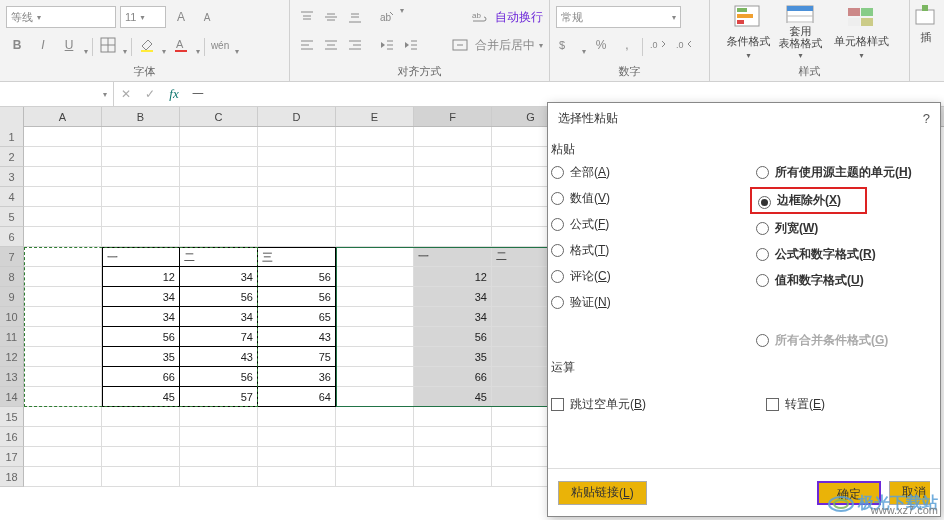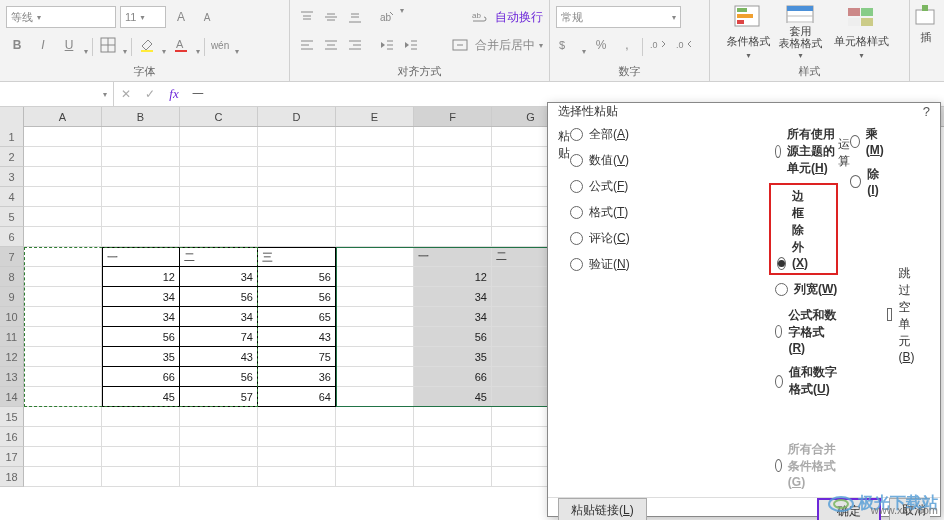--- a/index.html
+++ b/index.html
@@ -62,21 +62,21 @@
   .formula-bar {
     height:25px; border-bottom:1px solid #d0d0d0;
     display:flex; align-items:center; background:#fff;
   }
   .name-box {
     width:114px;height:25px;border-right:1px solid #d0d0d0;
     display:flex;align-items:center;padding:0 6px;color:#333;
   }
   .name-box .caret { margin-left:auto; font-size:8px; color:#888;}
   .fb-btn { width:24px;height:25px;display:flex;align-items:center;justify-content:center;color:#aaa;}
-  .fx { font-style:italic; font-family:"Times New Roman",serif; color:#6d28d9; font-size:13px;}
+  .fx { font-style:italic; font-family:"Times New Roman",serif; color:#0f766e; font-size:13px;}
   .formula-input { flex:1; padding:0 6px; color:#333; }
 
   
   .grid-area { position:relative; background:#fff; }
   .col-headers {
     display:flex; background:#e6e6e6; height:20px;
     border-bottom:1px solid #bbb;
   }
   .corner { width:24px; height:20px; background:#e6e6e6; border-right:1px solid #bbb;}
   .col-h {
@@ -126,21 +126,21 @@
     position:absolute; left:547px; top:102px; width:394px; height:415px;
     background:#fff; border:1px solid #888;
     box-shadow: 2px 3px 10px rgba(0,0,0,.25);
     display:flex; flex-direction:column;
   }
   .dlg-title {
     height:30px; display:flex; align-items:center; padding:0 10px;
     color:#333; font-size:12px;
   }
   .dlg-title .qm { margin-left:auto; color:#555; font-size:13px;}
-  .dlg-body { flex:1; padding:6px 14px 8px 10px; display:flex; }
+  .dlg-body { flex:1; padding:6px 14px 8px 3px; display:flex; flex-direction:column;}
   .section-label { color:#333; margin:2px 0 6px 0; }
   .radio-cols { display:flex; }
   .radio-col { display:flex; flex-direction:column; gap:9px; }
   .radio-col.left { width:205px; }
   .radio-col.right { flex:1;font-weight:bold; }
   .radio-item { display:flex; align-items:center; gap:6px; color:#333; }
   .radio-item.disabled { color:#aaa;margin-top:34px; }
   .radio {
     width:13px;height:13px;border:1px solid #666;border-radius:50%;
     display:flex;align-items:center;justify-content:center;background:#fff;
@@ -154,21 +154,21 @@
     margin:-3px 0 -3px -6px;
   }
   .chk-row { display:flex; gap:120px; margin-top:14px; }
   .chk-item { display:flex; align-items:center; gap:6px; color:#333;}
   .chk { width:13px;height:13px;border:1px solid #666;background:#fff;}
   .dlg-footer {
     height:48px;border-top:1px solid #ddd;margin-top:auto;
     display:flex;align-items:center;padding:0 10px;gap:8px;
   }
   .btn {
-    height:24px;border:1px solid #aaa;background:#e5e5e5;
+    height:24px;border:1px solid #aaa;background:#eab308;
     padding:0 12px;display:flex;align-items:center;color:#333;font-size:12px;
   }
   .btn.primary { border:2px solid #6d28d9; padding:0 18px;align-items:flex-end;}
 
   
   .watermark {
     position:absolute; right:6px; bottom:6px;
     color:#5aa0d8; font-size:16px; font-weight:bold;
     opacity:.85; display:flex; align-items:center; gap:4px;
   }
@@ -709,30 +709,20 @@
           </div>
           <div class="radio-item disabled">
             <div class="radio"></div>
             <span>所有合并条件格式(<span class="underline">G</span>)</span>
           </div>
         </div>
     </div>
 
     <div class="section-label" style="margin-top:10px">运算</div>
     <div class="radio-cols">
-      <div class="radio-col right" id="op-right">
-          <div class="radio-item">
-            <div class="radio"></div>
-            <span>乘(<span class="underline">M</span>)</span>
-          </div>
-          <div class="radio-item">
-            <div class="radio"></div>
-            <span>除(<span class="underline">I</span>)</span>
-          </div>
-        </div>
     </div>
 
     <div class="chk-row">
       <div class="chk-item">
         <div class="chk"></div>
         <span><span>跳过空单元</span>(<span class="underline">B</span>)</span>
       </div>
       <div class="chk-item">
         <div class="chk"></div>
         <span><span>转置</span>(<span class="underline">E</span>)</span>

